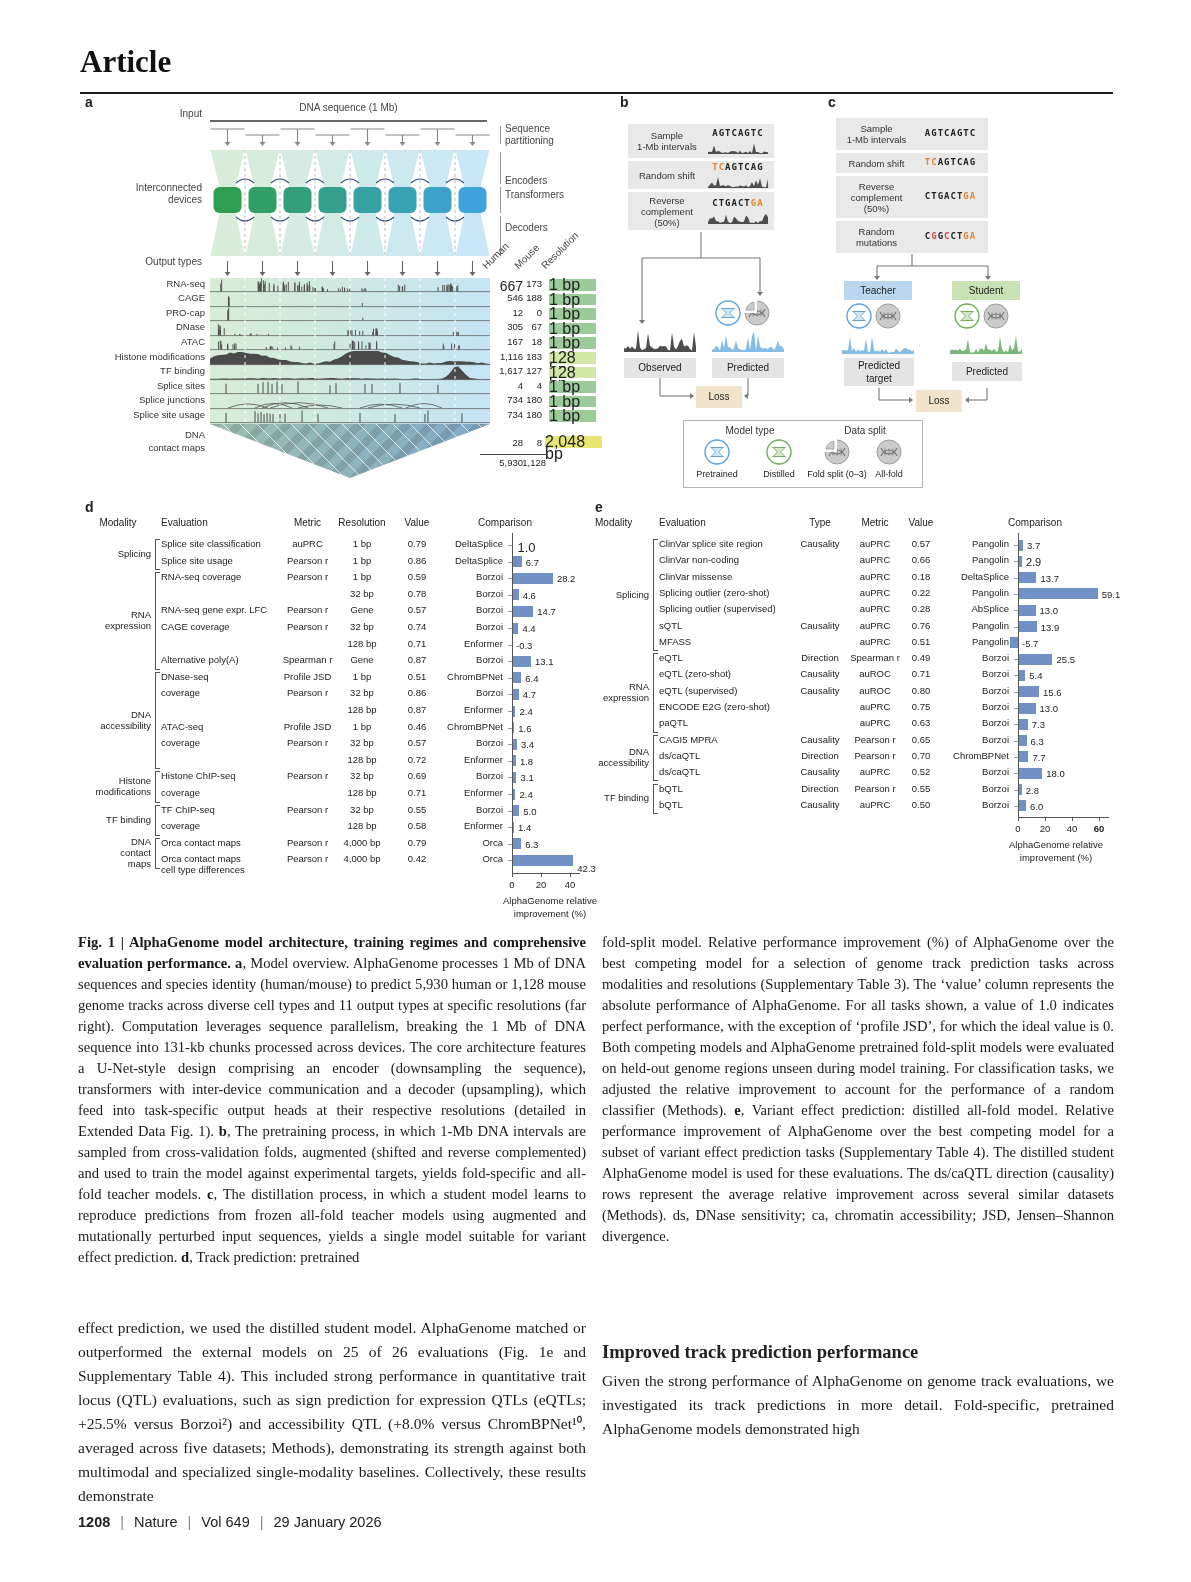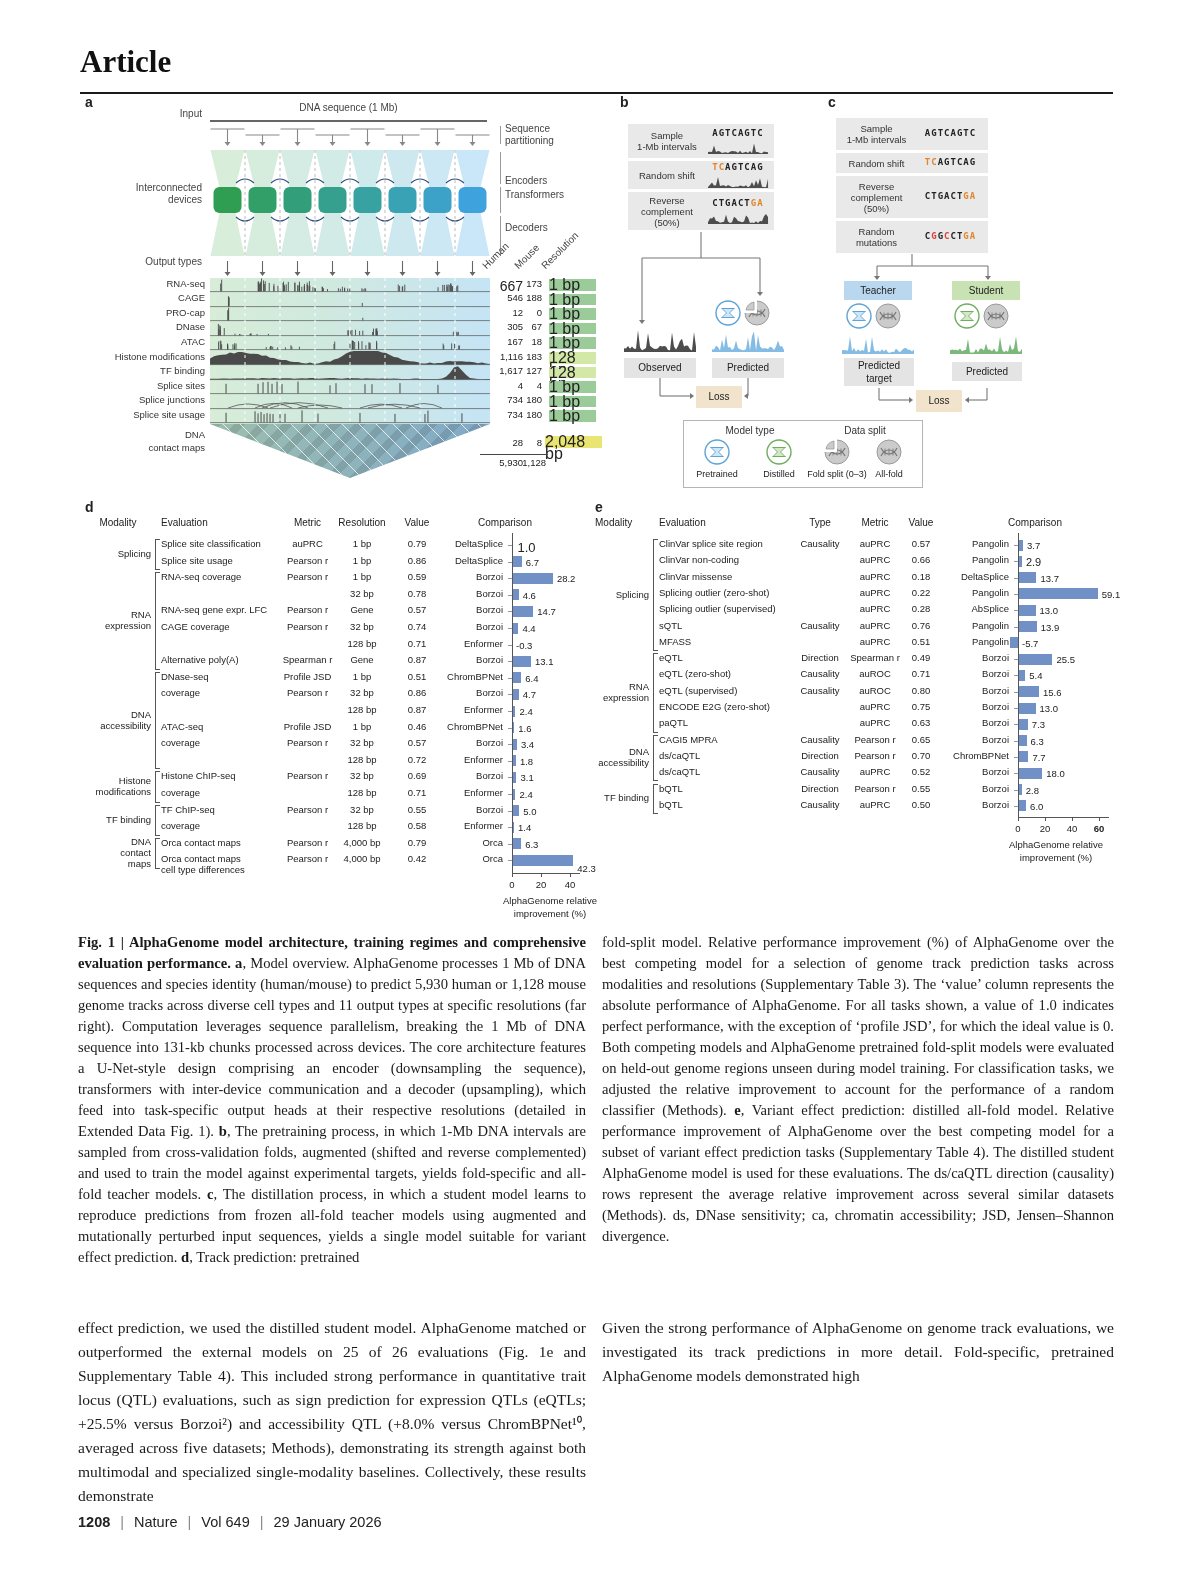--- a/index.html
+++ b/index.html
@@ -771,19 +771,20 @@
       <div class="abs" style="left: 504px; top: 312.1px; width: 1px; height: 4px; background: rgb(85, 85, 85);"></div>
       <div class="abs" style="left: 492px; top: 318.1px; width: 24px; text-align: center; font-size: 9.5px; font-weight: bold;">60</div>
       <div class="abs" style="left: 405px; top: 333.1px; width: 112px; text-align: center; font-size: 9.5px; line-height: 13px; color: rgb(34, 34, 34);">AlphaGenome relative improvement (%)</div>
     </div>
 
   <div id="caption-left" class="abs serif cap just" style="left:78px;top:932px;width:508px;"><span style="font-weight: bold;">Fig. 1 | AlphaGenome model architecture, training regimes and comprehensive evaluation performance. a</span><span>, Model overview. AlphaGenome processes 1 Mb of DNA sequences and species identity (human/mouse) to predict 5,930 human or 1,128 mouse genome tracks across diverse cell types and 11 output types at specific resolutions (far right). Computation leverages sequence parallelism, breaking the 1 Mb of DNA sequence into 131-kb chunks processed across devices. The core architecture features a U-Net-style design comprising an encoder (downsampling the sequence), transformers with inter-device communication and a decoder (upsampling), which feed into task-specific output heads at their respective resolutions (detailed in Extended Data Fig. 1). </span><span style="font-weight: bold;">b</span><span>, The pretraining process, in which 1-Mb DNA intervals are sampled from cross-validation folds, augmented (shifted and reverse complemented) and used to train the model against experimental targets, yields fold-specific and all-fold teacher models. </span><span style="font-weight: bold;">c</span><span>, The distillation process, in which a student model learns to reproduce predictions from frozen all-fold teacher models using augmented and mutationally perturbed input sequences, yields a single model suitable for variant effect prediction. </span><span style="font-weight: bold;">d</span><span>, Track prediction: pretrained</span></div>
   <div id="caption-right" class="abs serif cap just" style="left:602px;top:932px;width:512px;"><span>fold-split model. Relative performance improvement (%) of AlphaGenome over the best competing model for a selection of genome track prediction tasks across modalities and resolutions (Supplementary Table 3). The ‘value’ column represents the absolute performance of AlphaGenome. For all tasks shown, a value of 1.0 indicates perfect performance, with the exception of ‘profile JSD’, for which the ideal value is 0. Both competing models and AlphaGenome pretrained fold-split models were evaluated on held-out genome regions unseen during model training. For classification tasks, we adjusted the relative improvement to account for the performance of a random classifier (Methods). </span><span style="font-weight: bold;">e</span><span>, Variant effect prediction: distilled all-fold model. Relative performance improvement of AlphaGenome over the best competing model for a subset of variant effect prediction tasks (Supplementary Table 4). The distilled student AlphaGenome model is used for these evaluations. The ds/caQTL direction (causality) rows represent the average relative improvement across several similar datasets (Methods). ds, DNase sensitivity; ca, chromatin accessibility; JSD, Jensen–Shannon divergence.</span></div>
 
   <div class="abs serif bod just" style="left:78px;top:1316px;width:508px;">effect prediction, we used the distilled student model. AlphaGenome matched or outperformed the external models on 25 of 26 evaluations (Fig. 1e and Supplementary Table 4). This included strong performance in quantitative trait locus (QTL) evaluations, such as sign prediction for expression QTLs (eQTLs; +25.5% versus Borzoi²) and accessibility QTL (+8.0% versus ChromBPNet¹⁰, averaged across five datasets; Methods), demonstrating its strength against both multimodal and specialized single-modality baselines. Collectively, these results demonstrate</div>
   <div class="abs" style="left:602px;top:1316px;width:512px;">
+    <div id="sec-head" class="serif">Improved track prediction performance</div>
     <div class="serif bod just">Given the strong performance of AlphaGenome on genome track evaluations, we investigated its track predictions in more detail. Fold-specific, pretrained AlphaGenome models demonstrated high</div>
   </div>
 
   <div id="footer" class="abs">
     <span class="b">1208</span><span class="sep">|</span><span>Nature</span><span class="sep">|</span><span>Vol 649</span><span class="sep">|</span><span>29 January 2026</span>
   </div>
 </div>
 
 </body></html>

